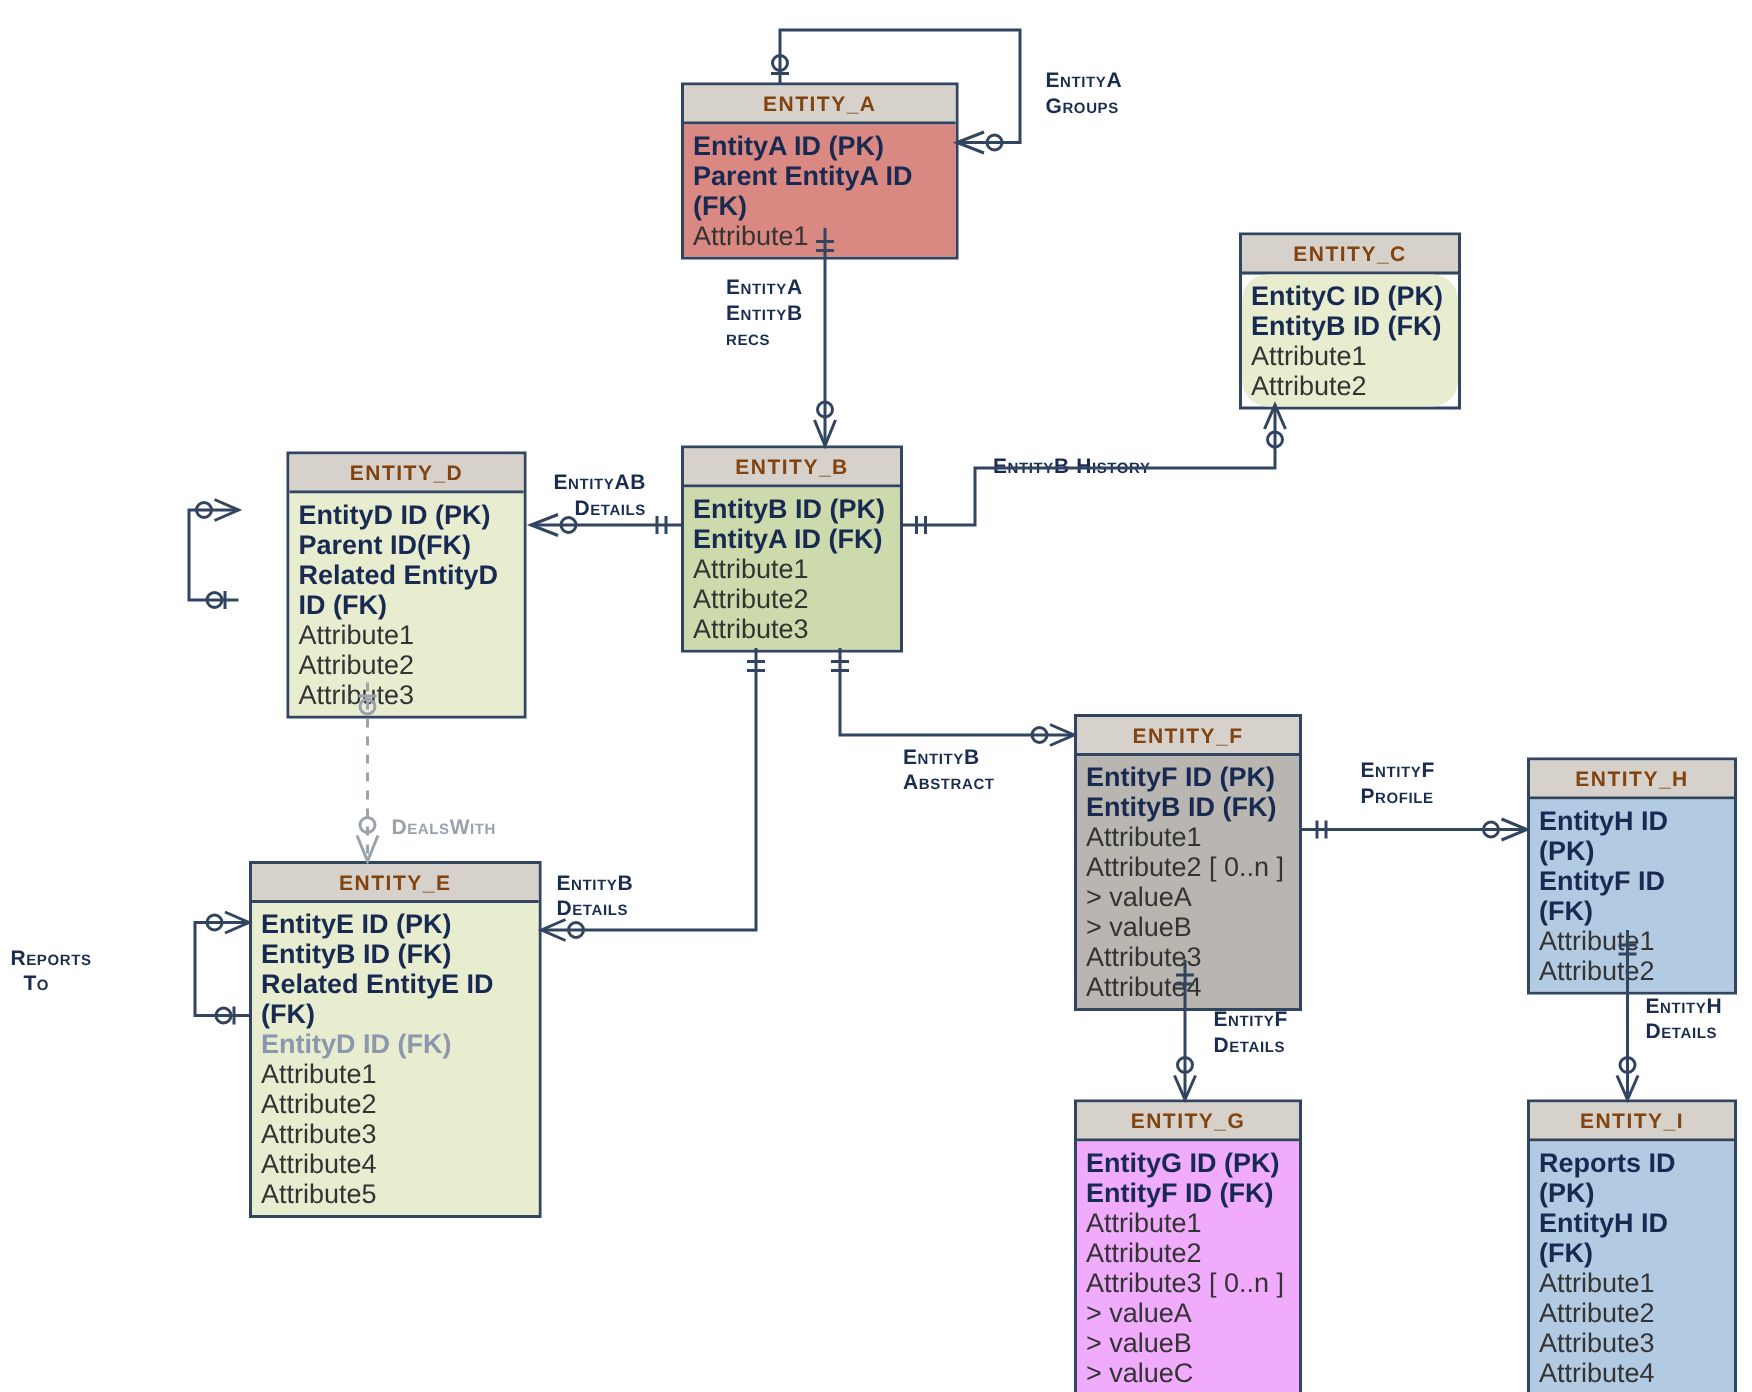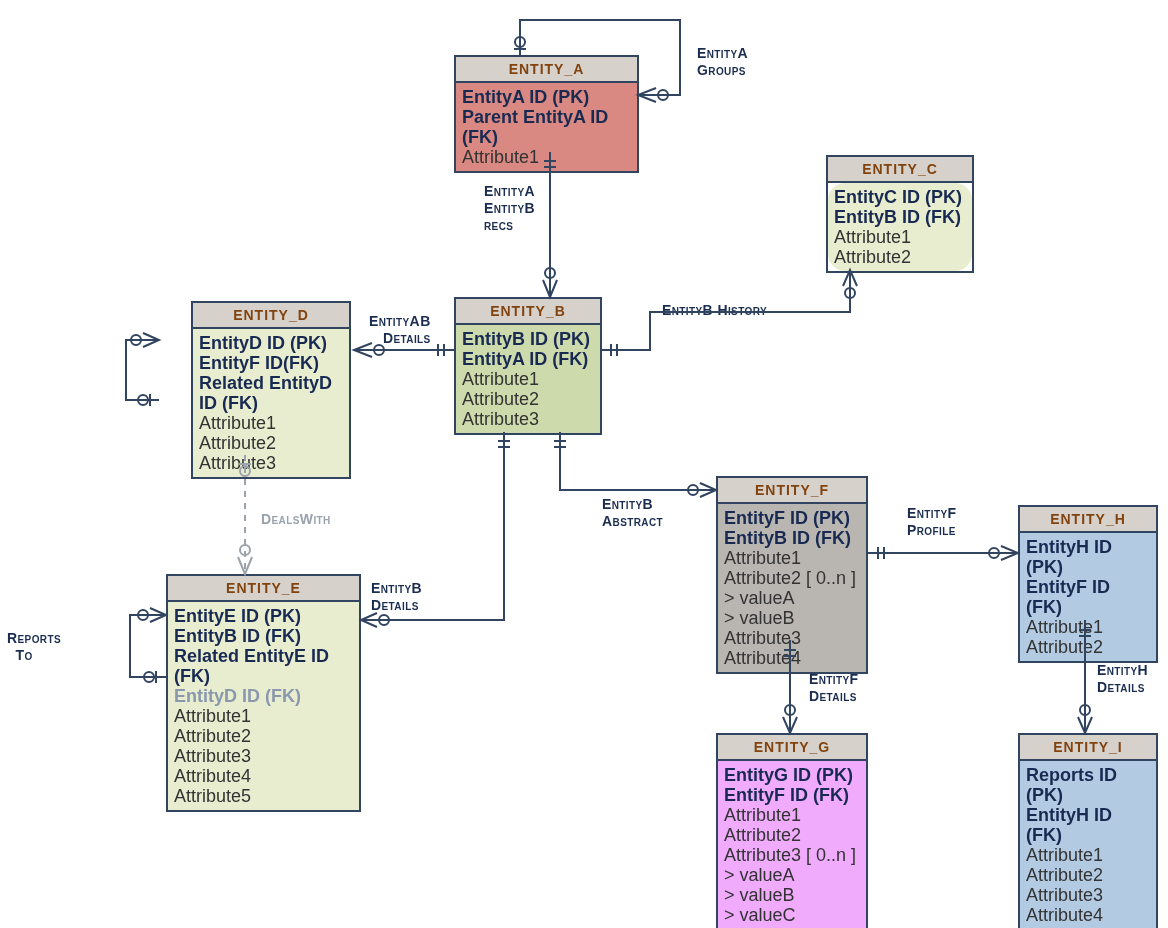--- a/index.html
+++ b/index.html
@@ -3,21 +3,21 @@
 <meta charset="utf-8">
 <style>
   html,body{margin:0;padding:0;background:#fff;font-family:"Segoe UI",Arial,sans-serif;}
   .canvas{position:relative;width:1168px;height:928px;}
   .entity{position:absolute;border:2px solid #314460;box-sizing:border-box;}
   .entity .hdr{background:#d6d2cb;border-bottom:2px solid #314460;color:#82430f;text-align:center;font-weight:700;font-size:14px;letter-spacing:1px;padding:4px 6px;font-variant:small-caps;}
   .entity .body{padding:4px 6px;font-size:18px;line-height:20px;color:#333;}
   .entity .key{color:#182a52;font-weight:600;}
   .entity .optkey{color:#8a98ad;font-weight:600;}
   .label{position:absolute;color:#1a2d51;font-size:14px;font-weight:600;line-height:17px;font-variant:small-caps;letter-spacing:.4px;}
-  .label.grey{color:#9aa2ac;}
+  .label.grey{color:#9aa2ac;margin-top:32px;}
   svg.conn{position:absolute;left:0;top:0;pointer-events:none;}
   svg.conn line, svg.conn polyline, svg.conn circle, svg.conn path{stroke:#314460;stroke-width:2;fill:none;}
   svg.conn .grey{stroke:#9aa2ac;}
   svg.conn .dash{stroke-dasharray:6 6;}
 </style>
 </head>
 <body>
 
 <div class="canvas">
 
@@ -48,21 +48,21 @@
       <div>Attribute1</div>
       <div>Attribute2</div>
       <div>Attribute3</div>
     </div>
   </div>
 
   <div class="entity" style="left:159px;top:301px;width:160px;margin-left:32px;">
     <div class="hdr">ENTITY_D</div>
     <div class="body" style="background:#e8edd0;">
       <div class="key">EntityD ID (PK)</div>
-      <div class="key">EntityF ID(FK)</div>
+      <div class="key">Parent ID(FK)</div>
       <div class="key">Related EntityD ID (FK)</div>
       <div>Attribute1</div>
       <div>Attribute2</div>
       <div>Attribute3</div>
     </div>
   </div>
 
   <div class="entity" style="left:166px;top:574px;width:195px;">
     <div class="hdr">ENTITY_E</div>
     <div class="body" style="background:#e8edd0;">

